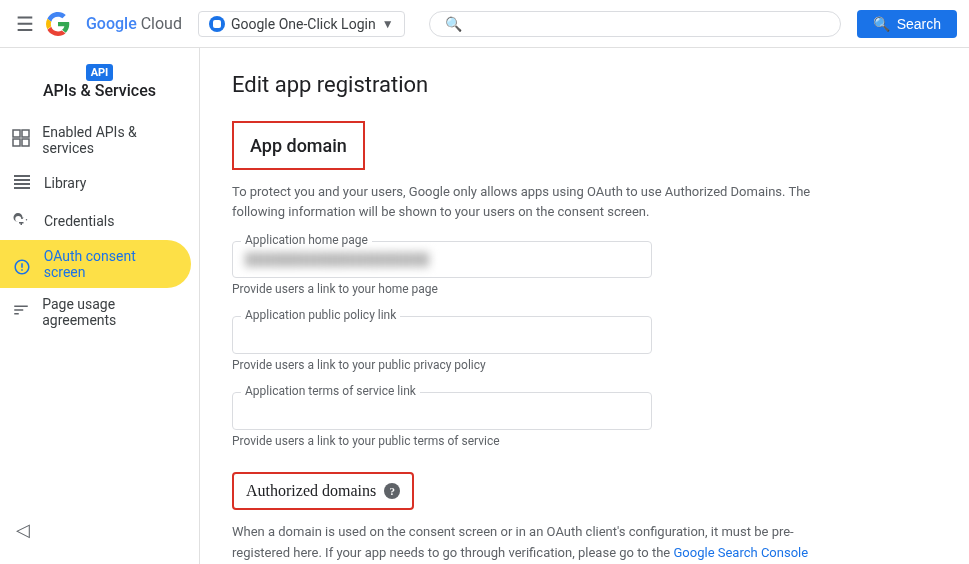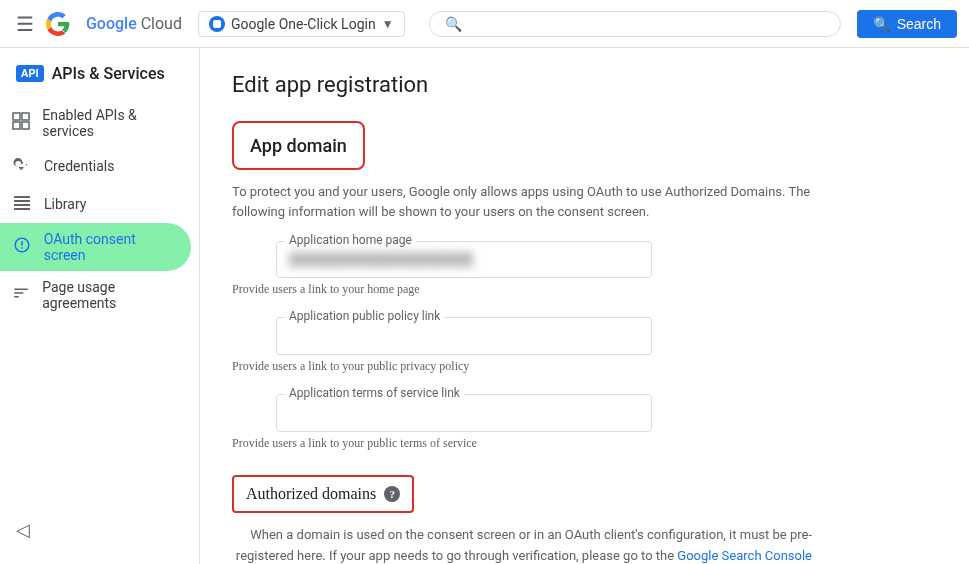--- a/index.html
+++ b/index.html
@@ -58,66 +58,66 @@
     
     .sidebar {
       width: 200px;
       border-right: 1px solid #e0e0e0;
       padding: 8px 0;
       flex-shrink: 0;
     }
     .sidebar-header {
       display: flex;
       align-items: center;
-      gap: 8px;
       padding: 8px 16px 16px;
       font-size: 16px;
       font-weight: 500;
       color: #202124;
+      flex-direction: column;
     }
     .api-badge {
       background: #1a73e8;
       color: white;
       font-size: 11px;
       font-weight: 700;
       padding: 2px 5px;
       border-radius: 3px;
     }
     .sidebar-item {
       display: flex;
       align-items: center;
       gap: 12px;
       padding: 8px 12px;
       cursor: pointer;
       color: #3c4043;
       font-size: 14px;
       border-radius: 0 24px 24px 0;
       margin-right: 8px;
     }
-    .sidebar-item.active { background: #86efac; color: #1a73e8; }
+    .sidebar-item.active { background: #fde047; color: #1a73e8; align-items: flex-end; }
     .sidebar-icon { font-size: 18px; color: #5f6368; width: 20px; text-align: center; }
     .sidebar-item.active .sidebar-icon { color: #1a73e8; }
 
     
     .main-content {
       flex: 1;
       padding: 24px 32px;
       overflow-y: auto;
     }
     .page-title {
       font-size: 22px;
       font-weight: 400;
       color: #202124;
       margin-bottom: 24px;
     }
 
     
     .section-box {
       border: 2px solid #d93025;
-      border-radius: 8px;
+      border-radius: 0;
       padding: 12px 16px;
       display: inline-block;
       margin-bottom: 12px;
     }
     .section-title {
       font-size: 18px;
       font-weight: 500;
       color: #202124;
     }
     .section-desc {
@@ -128,21 +128,20 @@
       line-height: 1.5;
     }
 
     
     .form-group { margin-bottom: 20px; max-width: 420px; }
     .field-wrapper {
       position: relative;
       border: 1px solid #dadce0;
       border-radius: 4px;
       padding: 8px 12px;
-      margin-left: 44px;
     }
     .field-label {
       position: absolute;
       top: -9px;
       left: 8px;
       background: white;
       padding: 0 4px;
       font-size: 12px;
       color: #5f6368;
     }
@@ -152,21 +151,20 @@
       outline: none;
       font-size: 14px;
       color: #3c4043;
       background: transparent;
       padding: 2px 0;
     }
     .field-hint {
       font-size: 12px;
       color: #5f6368;
       margin-top: 4px;
-      font-family: Liberation Serif, serif;
     }
 
     
     .auth-domains-header {
       display: flex;
       align-items: center;
       gap: 8px;
       border: 2px solid #d93025;
       border-radius: 4px;
       padding: 8px 12px;
@@ -188,21 +186,20 @@
       font-weight: 700;
       display: flex; align-items: center; justify-content: center;
       cursor: pointer;
     }
     .auth-desc {
       font-size: 13px;
       color: #5f6368;
       max-width: 580px;
       line-height: 1.6;
       margin-bottom: 7px;
-      text-align: right;
     }
     .auth-desc a { color: #1a73e8; text-decoration: none; }
 
     
     .blurred {
       filter: blur(4px);
       user-select: none;
       color: #aaa;
       font-size: 13px;
     }
@@ -259,37 +256,37 @@
             <rect x="10" y="1" width="7" height="7" fill="none" stroke="#5f6368" stroke-width="1.5"></rect>
             <rect x="1" y="10" width="7" height="7" fill="none" stroke="#5f6368" stroke-width="1.5"></rect>
             <rect x="10" y="10" width="7" height="7" fill="none" stroke="#5f6368" stroke-width="1.5"></rect>
           </svg>
       </span>
       <span>Enabled APIs &amp; services</span>
     </div>
 
     <div class="sidebar-item">
       <span class="sidebar-icon">
-        <svg width="18" height="18" viewBox="0 0 24 24">
-            <path fill="#5f6368" d="M12.65 10A6 6 0 1 0 7 16h1v2h2v2h2v-2h2v-2H7a4 4 0 1 1 4-4h1.65c.34-.78.98-1.4 1.77-1.71L12.65 10zM18 14c-.55 0-1-.45-1-1s.45-1 1-1 1 .45 1 1-.45 1-1 1z"></path>
-          </svg>
-      </span>
-      <span>Credentials</span>
-    </div>
-
-    <div class="sidebar-item">
-      <span class="sidebar-icon">
         <svg width="18" height="18" viewBox="0 0 18 18">
             <rect x="1" y="3" width="16" height="2" fill="#5f6368"></rect>
             <rect x="1" y="7" width="16" height="2" fill="#5f6368"></rect>
             <rect x="1" y="11" width="16" height="2" fill="#5f6368"></rect>
             <rect x="1" y="15" width="16" height="2" fill="#5f6368"></rect>
           </svg>
       </span>
       <span>Library</span>
+    </div>
+
+    <div class="sidebar-item">
+      <span class="sidebar-icon">
+        <svg width="18" height="18" viewBox="0 0 24 24">
+            <path fill="#5f6368" d="M12.65 10A6 6 0 1 0 7 16h1v2h2v2h2v-2h2v-2H7a4 4 0 1 1 4-4h1.65c.34-.78.98-1.4 1.77-1.71L12.65 10zM18 14c-.55 0-1-.45-1-1s.45-1 1-1 1 .45 1 1-.45 1-1 1z"></path>
+          </svg>
+      </span>
+      <span>Credentials</span>
     </div>
 
     <div class="sidebar-item active">
       <span class="sidebar-icon">
         <svg width="18" height="18" viewBox="0 0 24 24">
             <path fill="#1a73e8" d="M12 2C6.48 2 2 6.48 2 12s4.48 10 10 10 10-4.48 10-10S17.52 2 12 2zm0 18c-4.41 0-8-3.59-8-8s3.59-8 8-8 8 3.59 8 8-3.59 8-8 8zm-1-13h2v6h-2zm0 8h2v2h-2z"></path>
           </svg>
       </span>
       <span>OAuth consent screen</span>
     </div>

